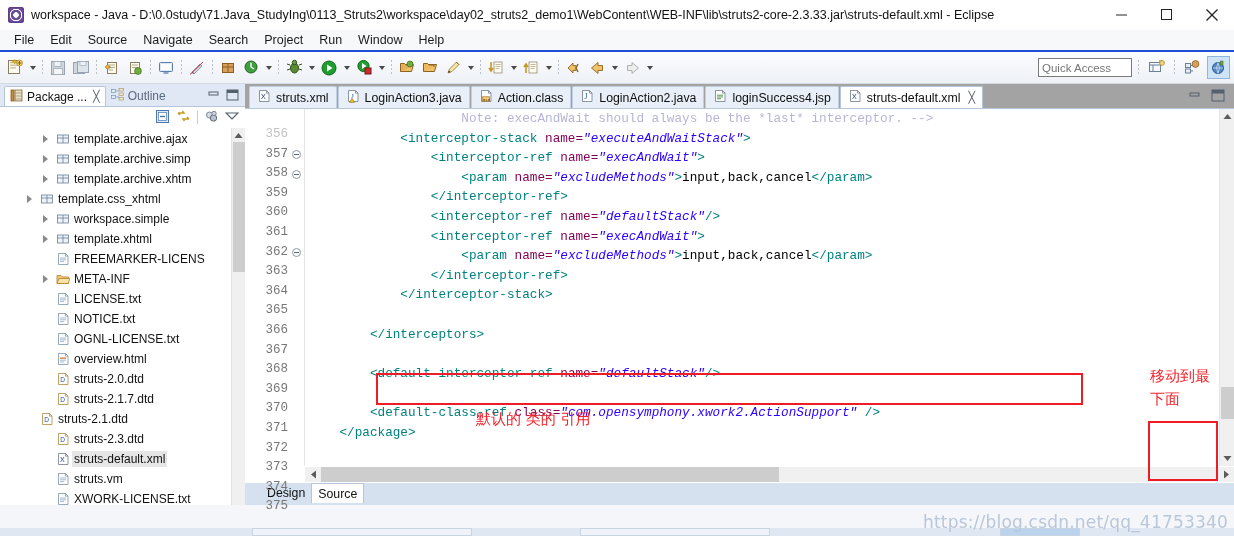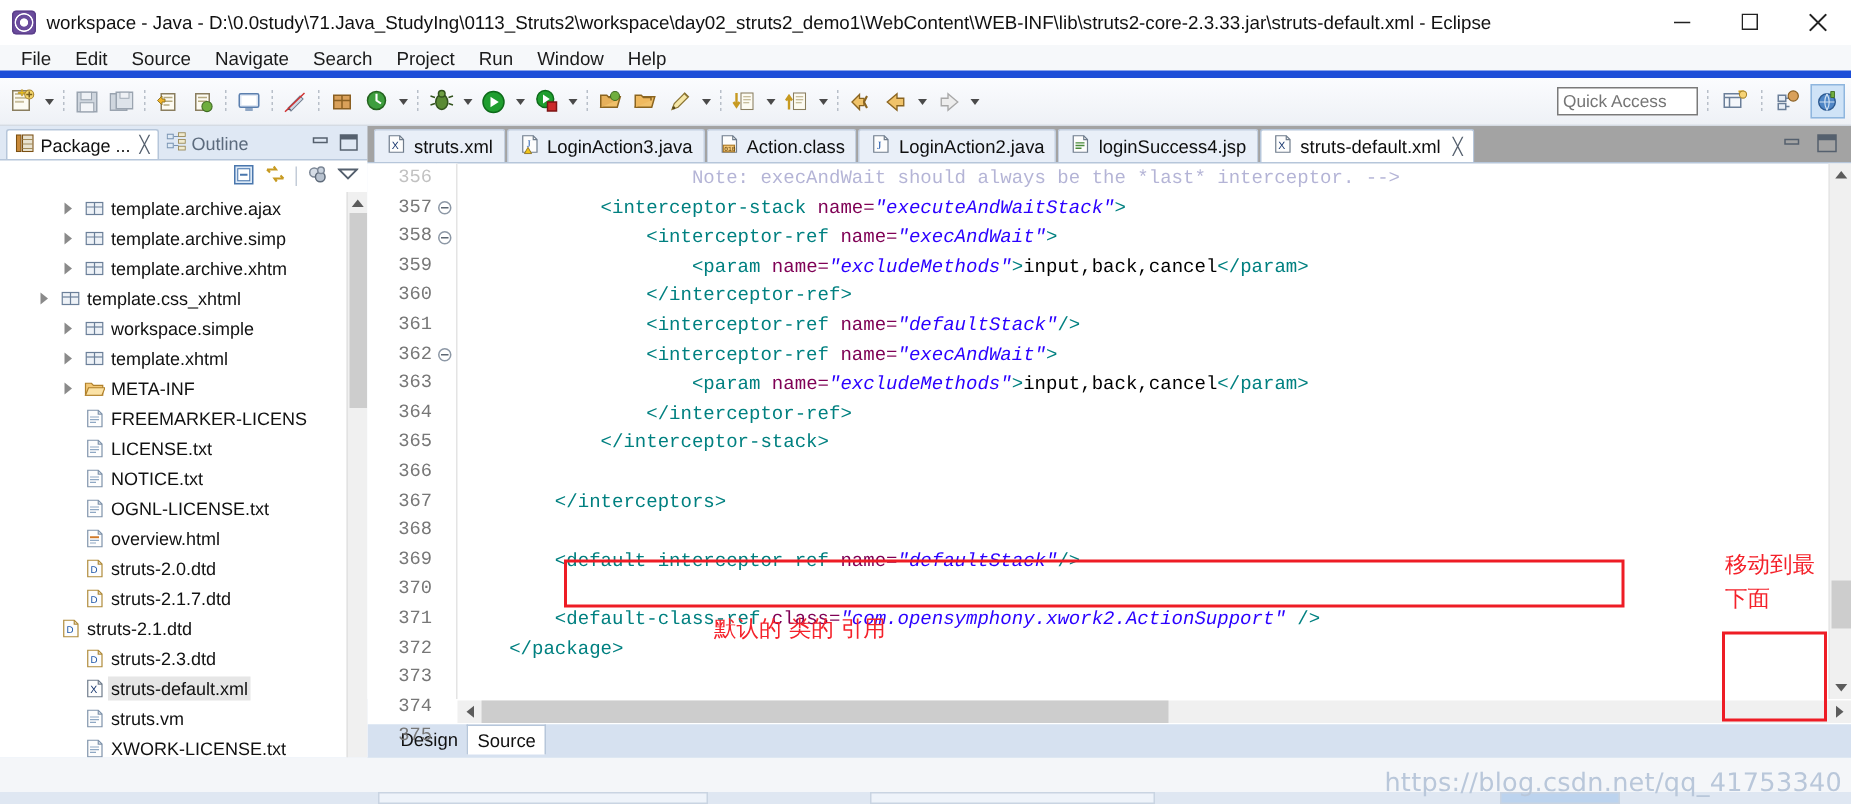--- a/index.html
+++ b/index.html
@@ -30,21 +30,21 @@
   .win-btn {
     width:45px; height:30px; display:flex; align-items:center; justify-content:center;
     color:#222;
   }
   .win-btn svg { display:block; }
 
   
   .menubar {
     height:22px; display:flex; align-items:center; gap:0px;
     background:#f6f8fa; padding-left:6px;
-    border-bottom:5px solid #1d4ed8;
+    border-bottom:2px solid #1d4ed8;
   }
   .menu-item {
     padding:2px 8px; font-size:12.5px; color:#1b1b1b; white-space:nowrap;
   }
 
   
   .toolbar {
     height:32px; display:flex; align-items:center;
     background:linear-gradient(#fbfcfe,#eef1f6);
     border-bottom:1px solid #d5dbe3;
@@ -130,21 +130,21 @@
     margin-right:1px;
   }
   .ed-tab.active { background:#ffffff; border-color:#b6c6da; }
   .ed-tab .x { font-size:11px; color:#55606e; margin-left:3px; }
   .ed-winbtns { margin-left:auto; display:flex; gap:9px; align-items:center; padding:0 9px 3px 0; }
 
   .ed-body { flex:1; display:flex; background:#fff; border-top:1px solid #b6c6da; position:relative; min-height:0; }
   .gutter {
     width:46px; flex:none; background:#fff; text-align:right;
     font-family:"Liberation Mono", monospace; font-size:12.5px; color:#777;
-    padding-top:0px; user-select:none;
+    padding-top:16px; user-select:none;
   }
   .gline { height:19.6px; line-height:19.6px; padding-right:3px; position:relative; }
   .fold {
     position:absolute; right:-10px; top:5.5px; width:9px; height:9px;
     border:1px solid #8d98a6; background:#fff; border-radius:50%;
   }
   .fold::after { content:""; position:absolute; left:1px; top:3px; width:5px; height:1px; background:#5c6672; }
   .gutter-sep { width:14px; flex:none; background:#fff; border-right:1px solid #e4e4e4; }
 
   .code {
@@ -560,39 +560,39 @@
             <span class="tree-icon">
               <svg width="14" height="14">
                 <rect x="1.5" y="3" width="11" height="8" fill="#eef2f7" stroke="#6b7f99" stroke-width="0.8"></rect>
                 <line x1="1.5" y1="6" x2="12.5" y2="6" stroke="#6b7f99" stroke-width="0.8"></line>
                 <line x1="7" y1="3" x2="7" y2="11" stroke="#6b7f99" stroke-width="0.8"></line>
               </svg>
             </span>
             <span class="tree-label">template.xhtml</span>
           </div>
           <div class="tree-row" style="padding-left: 36px;">
-            <span class="twisty"></span>
-            <span class="tree-icon">
-              <svg width="14" height="14">
-                <path d="M1 11.5 V3.5 h4 l1.3 1.4 h6.2 V11.5 z" fill="#f3c877" stroke="#b0802a" stroke-width="0.8"></path>
-                <path d="M1 11.5 l2 -5 h11 l-2 5 z" fill="#fbe2a6" stroke="#b0802a" stroke-width="0.8"></path>
-              </svg>
-            </span>
-            <span class="tree-label">META-INF</span>
-          </div>
-          <div class="tree-row" style="padding-left: 36px;">
             <span class="twisty blank"></span>
             <span class="tree-icon">
               <svg width="14" height="14">
                 <path d="M2.5 1.5 h7 l2.5 2.5 v8.5 h-9.5 z" fill="#fdfdfd" stroke="#7f93ab" stroke-width="0.8"></path>
                 <path d="M9.5 1.5 v2.6 h2.5" fill="none" stroke="#7f93ab" stroke-width="0.8"></path>
                 <path d="M4 6 h6 M4 7.8 h6 M4 9.6 h4" stroke="#8fa8c4" stroke-width="0.8"></path>
               </svg>
             </span>
             <span class="tree-label">FREEMARKER-LICENS</span>
+          </div>
+          <div class="tree-row" style="padding-left: 36px;">
+            <span class="twisty"></span>
+            <span class="tree-icon">
+              <svg width="14" height="14">
+                <path d="M1 11.5 V3.5 h4 l1.3 1.4 h6.2 V11.5 z" fill="#f3c877" stroke="#b0802a" stroke-width="0.8"></path>
+                <path d="M1 11.5 l2 -5 h11 l-2 5 z" fill="#fbe2a6" stroke="#b0802a" stroke-width="0.8"></path>
+              </svg>
+            </span>
+            <span class="tree-label">META-INF</span>
           </div>
           <div class="tree-row" style="padding-left: 36px;">
             <span class="twisty blank"></span>
             <span class="tree-icon">
               <svg width="14" height="14">
                 <path d="M2.5 1.5 h7 l2.5 2.5 v8.5 h-9.5 z" fill="#fdfdfd" stroke="#7f93ab" stroke-width="0.8"></path>
                 <path d="M9.5 1.5 v2.6 h2.5" fill="none" stroke="#7f93ab" stroke-width="0.8"></path>
                 <path d="M4 6 h6 M4 7.8 h6 M4 9.6 h4" stroke="#8fa8c4" stroke-width="0.8"></path>
               </svg>
             </span>

